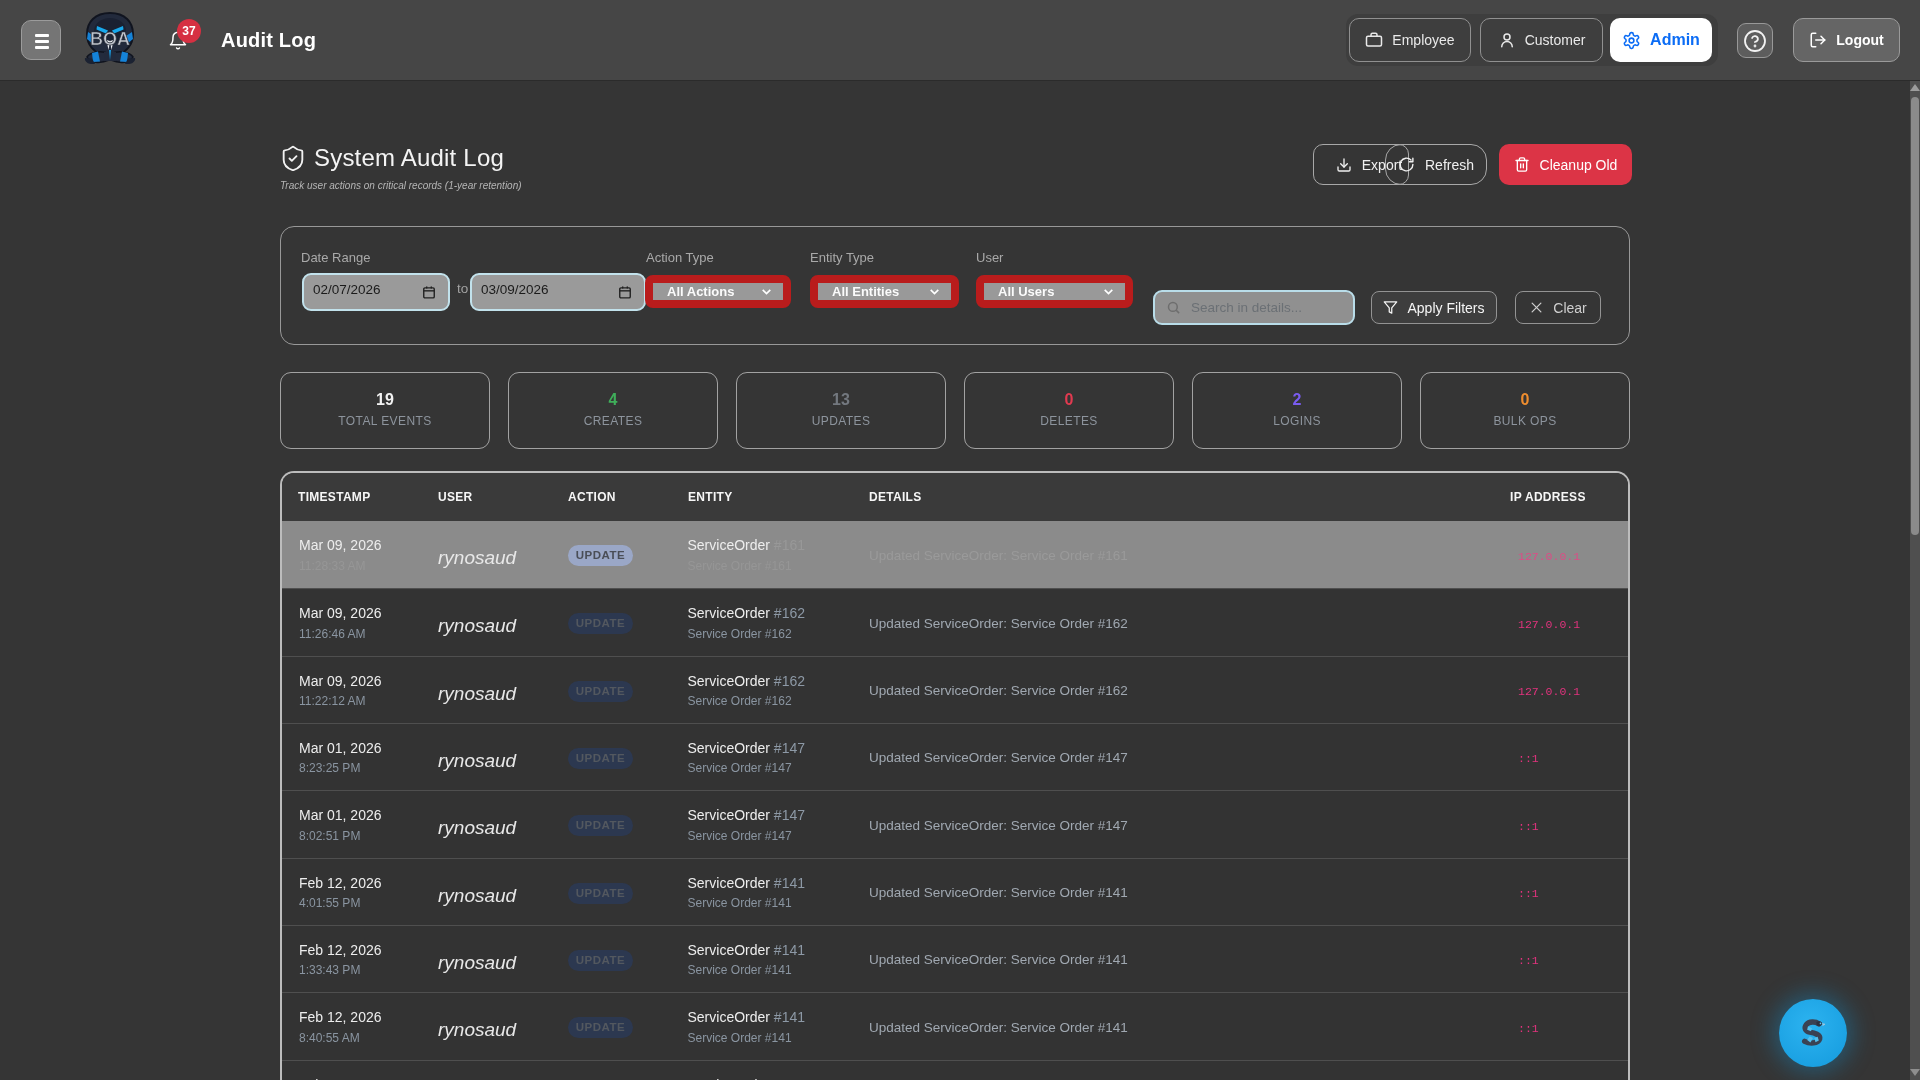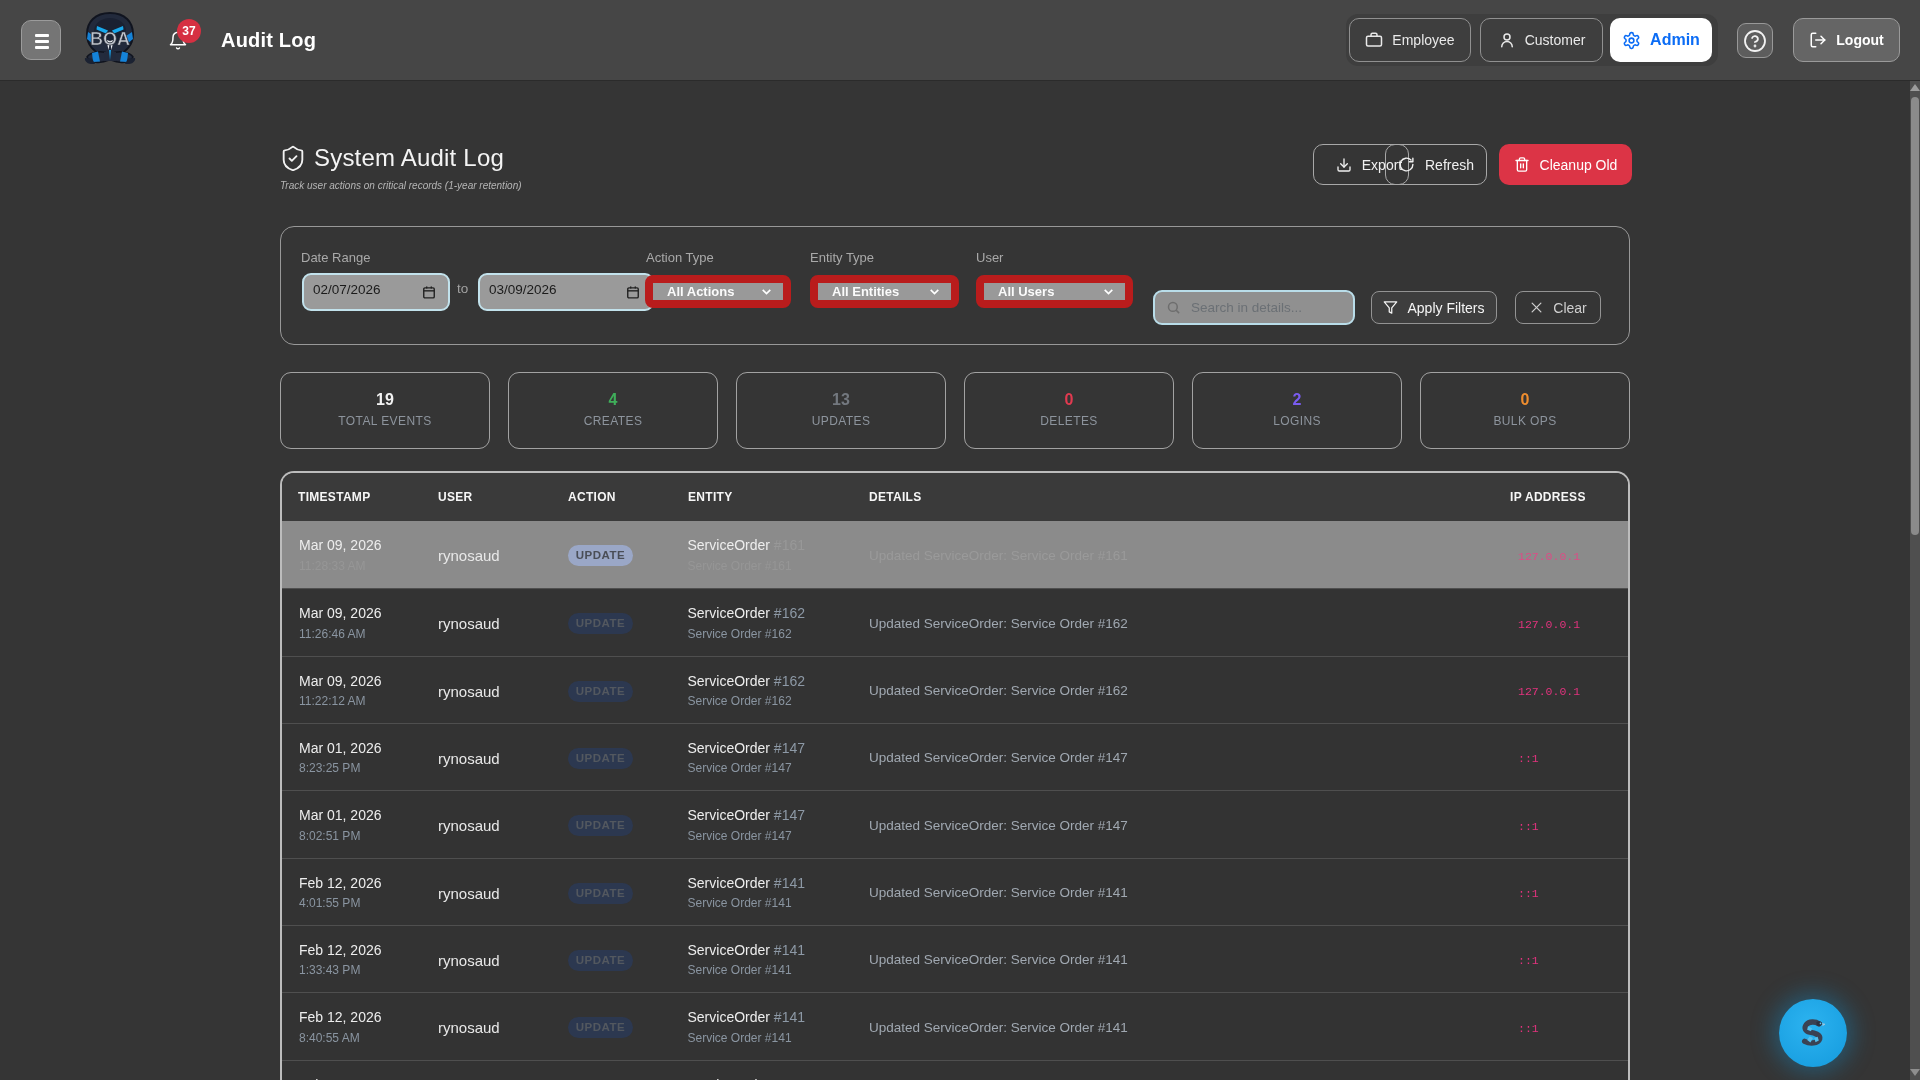--- a/index.html
+++ b/index.html
@@ -23,21 +23,21 @@
 #btn-help { position:absolute; left:1737px; top:23px; width:36px; height:35px; background:#5d5d5d; border:1px solid #989898; border-radius:9px; display:flex; align-items:center; justify-content:center; color:#f2f2f2; }
 #btn-logout { left:1793px; width:107px; font-weight:bold; background:#656565; border-color:#9a9a9a; color:#ffffff; }
 
 
 .titleicon { position:absolute; left:279px; top:144px; color:#f2f2f2; }
 h1.title { position:absolute; left:314px; top:146px; font-size:24px; line-height:1; font-weight:normal; color:#f4f4f4; letter-spacing:0.2px; }
 .subtitle { position:absolute; left:280px; top:181px; font-size:10px; line-height:1; color:#b5b5b5;font-style:italic; }
 
 .actbtn { position:absolute; top:144px; height:41px; border:1px solid #a8a8a8; border-radius:10px; display:flex; align-items:center; justify-content:center; gap:10px; color:#f0f0f0; font-size:14px; background:transparent; }
 #btn-export { left:1313px; width:96px;padding-left:16px; }
-#btn-refresh { left:1385px; width:102px; }
+#btn-refresh { left:1385px; width:102px;border-radius:16px; }
 #btn-cleanup { left:1499px; width:133px; background:#dc3446; border:none; color:#fff; }
 
 
 .filtercard { position:absolute; left:280px; top:226px; width:1350px; height:119px; border:1px solid #989898; border-radius:14px; }
 .flabel { position:absolute; top:24px; font-size:13px; line-height:1; color:#a9a9a9; }
 .dinput { position:absolute; top:46px; height:38px; background:#9a9a9a; border:2px solid #c2e2ec; border-radius:9px; color:#1b1b1b; font-size:13.5px; display:flex; align-items:center; padding:0 12px 0 9px; justify-content:space-between; }
 .dinput span { position:relative; top:-3px; }
 .sel { position:absolute; top:48px; height:33px; background:#999999; border:8px solid #b91c1c; border-radius:8px; color:#fbfbfb; font-size:13px; font-weight:bold; display:flex; align-items:center; padding:0 10px 0 14px; justify-content:space-between; }
 .tolbl { position:absolute; left:176px; top:55px; font-size:13.5px; line-height:1; color:#a2a2a2; }
 .searchbox { position:absolute; left:872px; top:63px; width:202px; height:35px; background:#909090; border:2px solid #b9dde9; border-radius:9px; color:#6b7075; font-size:13.5px; display:flex; align-items:center; padding:0 10px 0 11px; gap:10px; }
@@ -52,21 +52,21 @@
 
 
 .tablecard { position:absolute; left:280px; top:471px; width:1350px; height:609px; border:2px solid #bcbcbc; border-top-left-radius:14px; border-top-right-radius:14px; border-bottom:none; overflow:hidden; background:#333333; }
 .thead { position:relative; height:48px; background:#3a3a3a; }
 .th { position:absolute; top:17.5px; font-size:12px; line-height:1; font-weight:bold; color:#f6f6f6; letter-spacing:0.3px; }
 .row { position:relative; height:67.33px; border-top:1px solid #4f4f4f; }
 .row.first { border-top:none; background:#8b8b8b; }
 .c { position:absolute; line-height:1; }
 .date { font-size:14px; color:#ededed; }
 .time { font-size:12px; color:#8a95a1; }
-.user { font-size:15px; color:#e8e8e8; }
+.user { font-size:19px; color:#e8e8e8;font-style:italic; }
 .pill { position:absolute; left:286px; top:24px; width:65px; height:21px; border-radius:10.5px; background:#2c3850; color:#53585f; font-size:11.5px; font-weight:bold; letter-spacing:0.5px; text-align:center; line-height:21px; }
 .row.first .pill { background:#9aa7c7; color:#4a4e57; }
 .ent1 { font-size:14px; color:#ededed; }
 .ent1 .enum { color:#8d99a6; }
 .ent2 { font-size:12px; color:#8a95a1; }
 .det { font-size:13.5px; color:#a0a8b1; }
 .ip { font-family:"Liberation Mono", monospace; font-size:11.5px; color:#e2337e; }
 .row.first .time, .row.first .ent2 { color:#969696; }
 .row.first .det { color:#9a9a9a; }
 .row.first .ent1 .enum { color:#989898; }
@@ -199,21 +199,21 @@
   <div class="dinput" style="left:21px; width:148px;">
     <span>02/07/2026</span>
     <svg width="14" height="14" viewBox="0 0 24 24" fill="none" stroke="#222" stroke-width="2.4">
         <rect x="3" y="5" width="18" height="17" rx="2"></rect>
         <line x1="3" y1="10" x2="21" y2="10"></line>
         <line x1="8" y1="2.5" x2="8" y2="6"></line>
         <line x1="16" y1="2.5" x2="16" y2="6"></line>
       </svg>
   </div>
   <div class="tolbl">to</div>
-  <div class="dinput" style="left:197px; width:176px;">
+  <div class="dinput" style="left:189px; width:176px;">
     <span>03/09/2026</span>
     <svg width="14" height="14" viewBox="0 0 24 24" fill="none" stroke="#222" stroke-width="2.4">
         <rect x="3" y="5" width="18" height="17" rx="2"></rect>
         <line x1="3" y1="10" x2="21" y2="10"></line>
         <line x1="8" y1="2.5" x2="8" y2="6"></line>
         <line x1="16" y1="2.5" x2="16" y2="6"></line>
       </svg>
   </div>
 
   <div class="flabel" style="left:365px;">Action Type</div>

